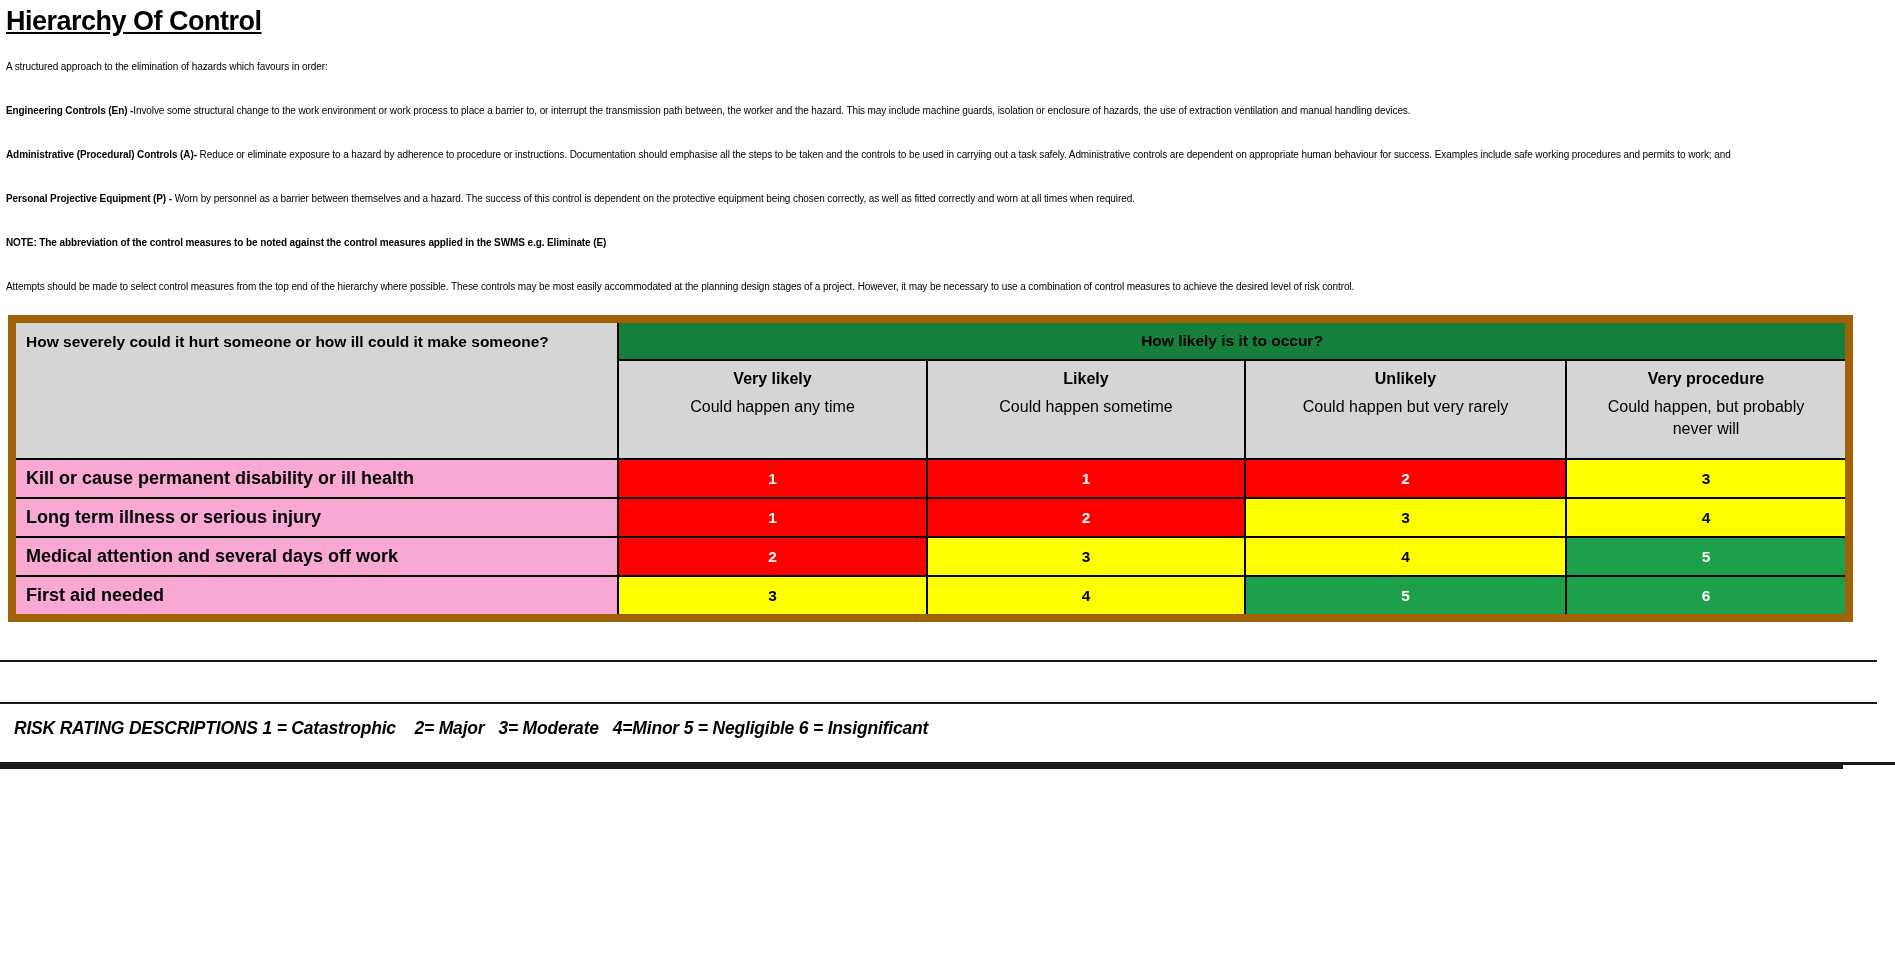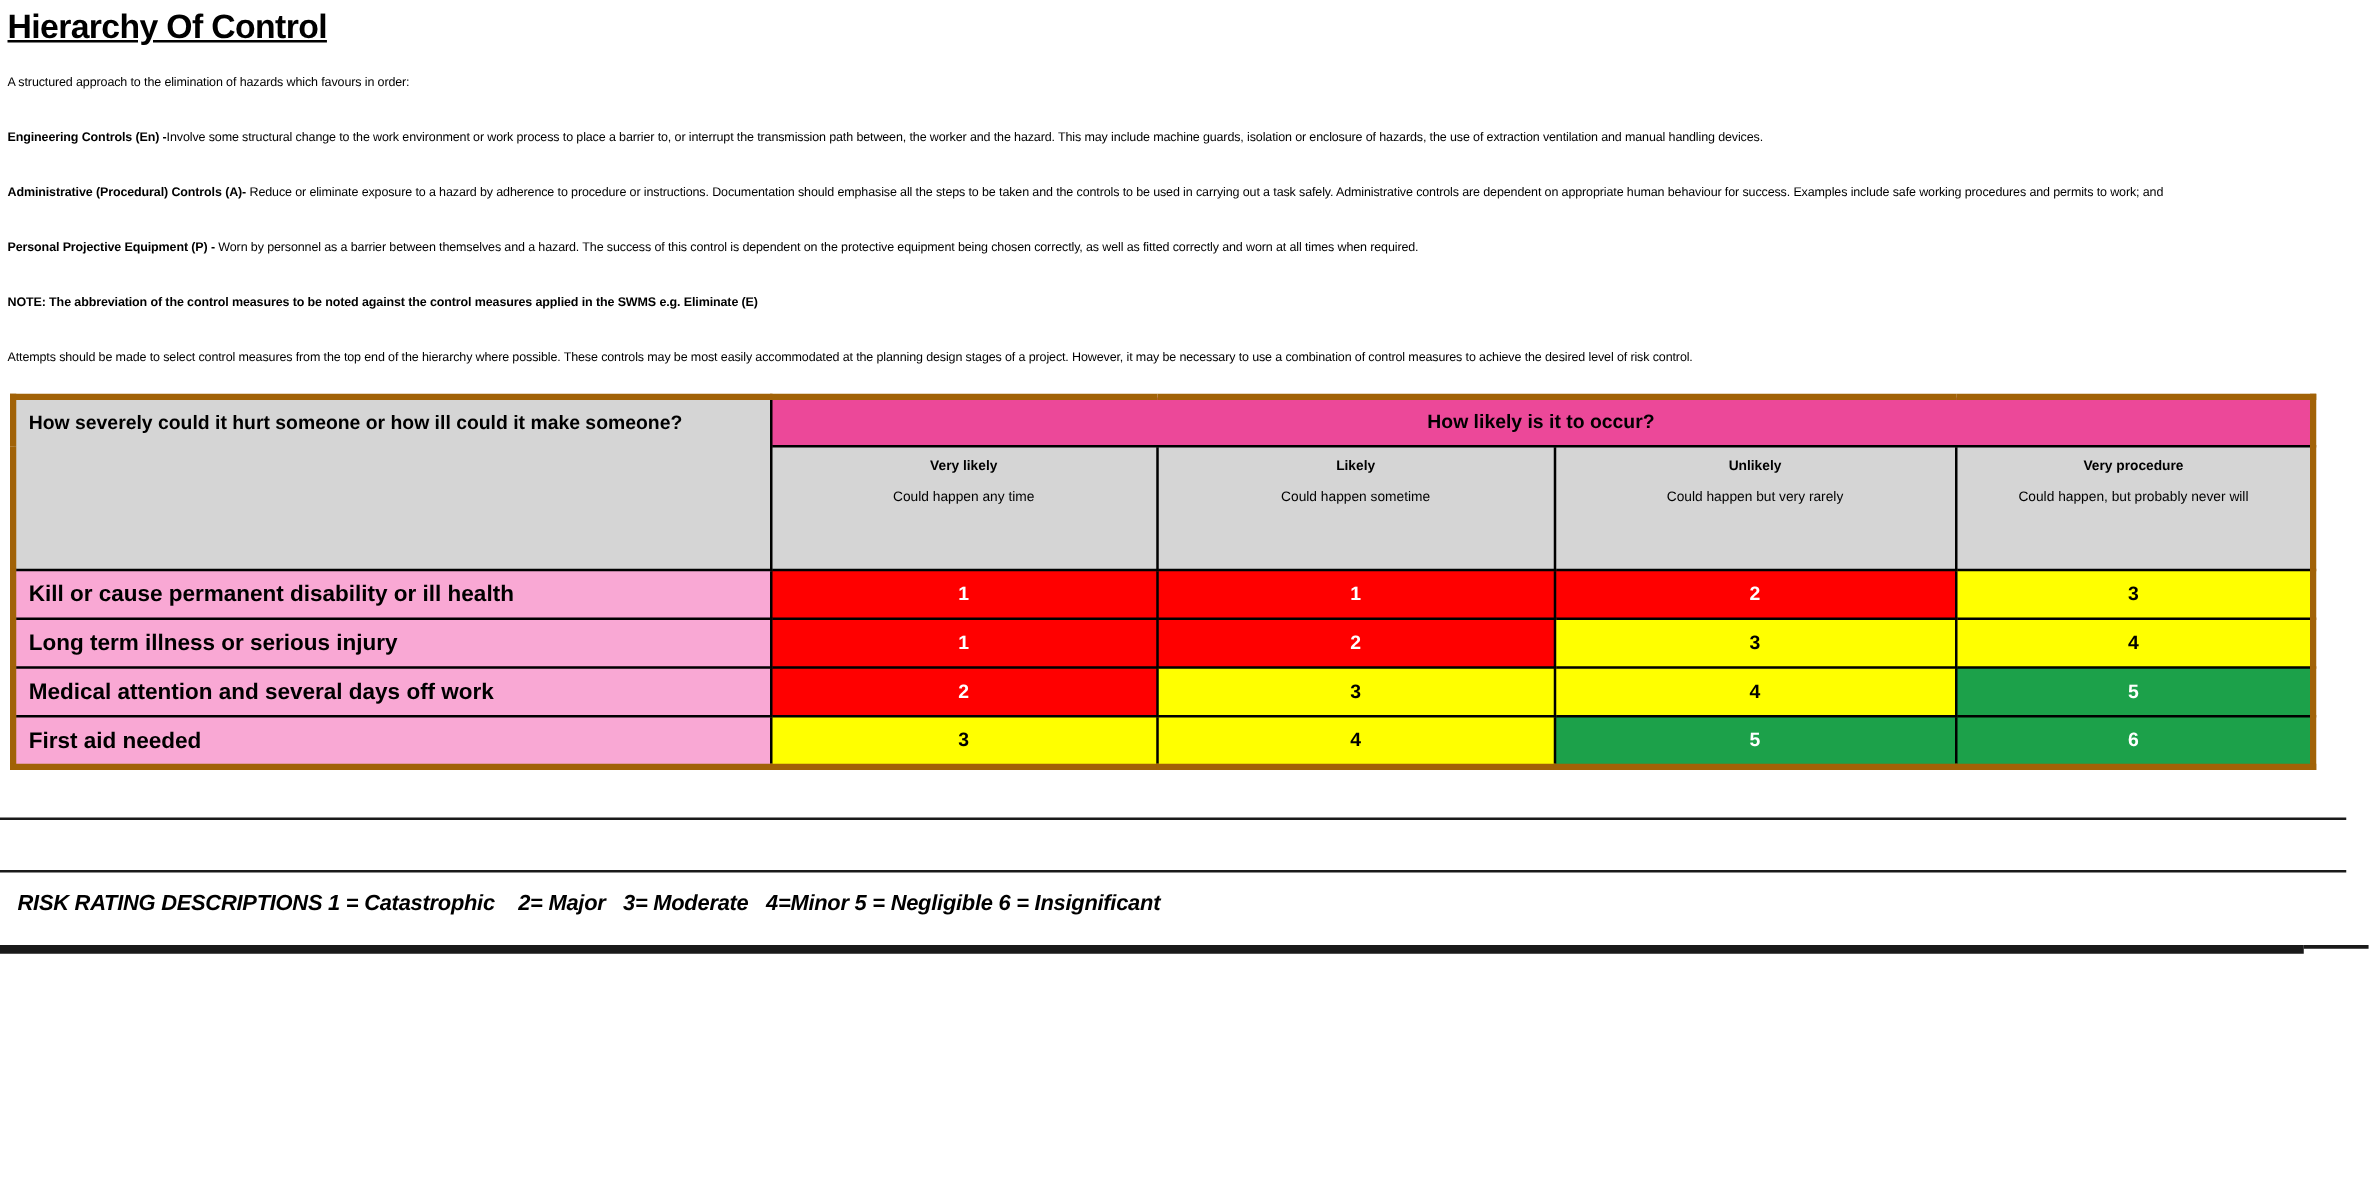--- a/index.html
+++ b/index.html
@@ -28,49 +28,49 @@
     letter-spacing: -0.1px;
     margin: 15px 0 0 0;
   }
   p.body b { letter-spacing: -0.1px; }
 
   table.matrix {
     border-collapse: collapse;
     table-layout: fixed;
     width: 1845px;
     margin: 14px 0 0 2px;
-    border: 5px solid #a16207;
+    border: 8px solid #a16207;
   }
   table.matrix td { border: 2px solid #000; }
 
   td.sev-head {
     background: #D5D5D5;
     font-weight: bold;
     font-size: 15.5px;
     line-height: 28px;
     vertical-align: top;
     text-align: left;
     padding: 5px 12px 0 10px;
   }
   td.lik-head {
-    background: #ec4899;
+    background: #15803d;
     font-weight: bold;
     font-size: 15.5px;
     text-align: center;
     height: 34px;
     vertical-align: middle;
     border-bottom: 3px solid #000;
   }
   td.col-head {
     background: #D5D5D5;
     vertical-align: top;
     text-align: center;
     height: 88px;
     padding: 9px 24px 0 24px;
-    font-size: 11px;
+    font-size: 16px;
     border-bottom: 3px solid #000;
   }
   .col-title { font-weight: bold; }
   .col-sub { margin-top: 8px; line-height: 22px; }
 
   td.row-label {
     background: #f9a8d4;
     font-weight: bold;
     font-size: 18px;
     text-align: left;

